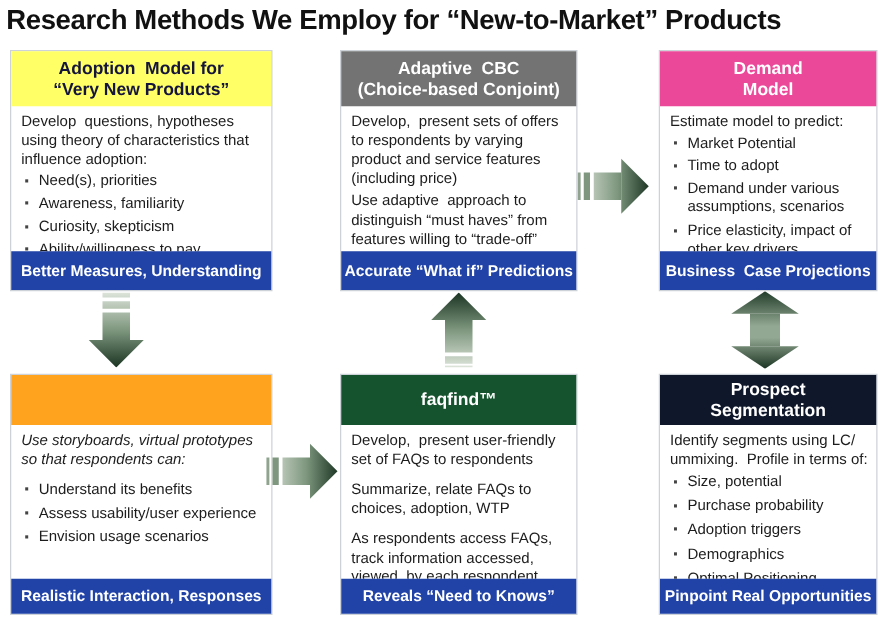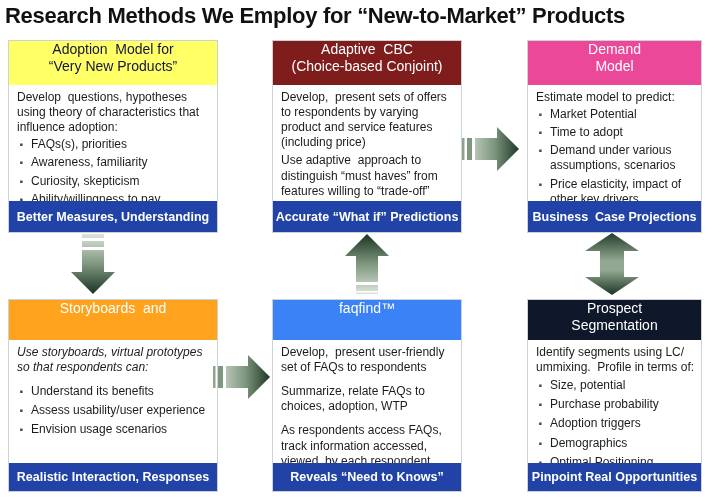--- a/index.html
+++ b/index.html
@@ -9,22 +9,22 @@
   }
   #slide-title{
     position:absolute;left:5px;top:3px;width:695px;
     font-size:22px;font-weight:bold;color:#111111;letter-spacing:-0.3px;
     white-space:pre-wrap;
   }
   .card{position:absolute;display:flex;flex-direction:column;border:1px solid #cdd1d8;box-sizing:border-box;background:#fff;}
   .c1{left:8px;width:210px;}   .c2{left:272px;width:190px;}  .c3{left:527px;width:175px;}
   .rtop{top:40px;height:193px;} .rbot{top:299px;height:193px;}
   .card-header{
-    flex:0 0 auto;display:flex;flex-direction:column;justify-content:flex-start;align-items:center;
-    text-align:center;font-weight:normal;line-height:1.22;
+    flex:0 0 auto;display:flex;flex-direction:column;justify-content:center;align-items:center;
+    text-align:center;font-weight:bold;line-height:1.22;
   }
   .rtop .card-header{height:44px;} .rbot .card-header{height:40px;}
   .h-line{font-size:14px;white-space:pre-wrap;}
   .h-line:empty{display:none;}
   .card[data-idx="1"] .h-line2{font-size:14px;}
   .card-body{flex:1 1 auto;padding:5px 3px 0 8px;font-size:12px;line-height:1.26;color:#1c1c1c;overflow:hidden;}
   .para{margin:0 0 7px 0;white-space:pre-wrap;}
   .bullet{position:relative;padding-left:14px;margin-bottom:3px;white-space:pre-wrap;}
   .bullet::before{content:"·";position:absolute;left:2px;top:-3px;font-size:17px;font-weight:bold;color:#444;}
   .card[data-idx="0"] .para{margin-bottom:2px;}
@@ -75,30 +75,30 @@
     </defs>
   </svg>
 
   <div class="card c1 rtop" data-idx="0">
     <div class="card-header" style="background: rgb(255, 255, 102); color: rgb(20, 20, 60);">
       <div class="h-line h-line1">Adoption  Model for</div>
       <div class="h-line h-line2">“Very New Products”</div>
     </div>
     <div class="card-body">
         <div class="para">Develop  questions, hypotheses using theory of characteristics that influence adoption:</div>
-        <div class="bullet">FAQs(s), priorities</div>
+        <div class="bullet">Need(s), priorities</div>
         <div class="bullet">Awareness, familiarity</div>
         <div class="bullet">Curiosity, skepticism</div>
         <div class="bullet">Ability/willingness to pay</div>
       </div>
     <div class="card-footer">Better Measures, Understanding</div>
   </div>
 
   <div class="card c2 rtop" data-idx="1">
-    <div class="card-header" style="background: #7f1d1d; color: rgb(255, 255, 255);">
+    <div class="card-header" style="background: #737373; color: rgb(255, 255, 255);">
       <div class="h-line h-line1">Adaptive  CBC</div>
       <div class="h-line h-line2">(Choice-based Conjoint)</div>
     </div>
     <div class="card-body">
         <div class="para">Develop,  present sets of offers to respondents by varying  product and service features (including price)</div>
         <div class="para">Use adaptive  approach to distinguish “must haves” from features willing to “trade-off”</div>
       </div>
     <div class="card-footer">Accurate “What if” Predictions</div>
   </div>
 
@@ -125,21 +125,21 @@
     <div class="card-body">
         <div class="para">Use storyboards, virtual prototypes so that respondents can:</div>
         <div class="bullet">Understand its benefits</div>
         <div class="bullet">Assess usability/user experience</div>
         <div class="bullet">Envision usage scenarios</div>
       </div>
     <div class="card-footer">Realistic Interaction, Responses</div>
   </div>
 
   <div class="card c2 rbot" data-idx="4">
-    <div class="card-header" style="background: #3b82f6; color: rgb(255, 255, 255);">
+    <div class="card-header" style="background: #14532d; color: rgb(255, 255, 255);">
       <div class="h-line h-line1">faqfind™</div>
 
     </div>
     <div class="card-body">
         <div class="para">Develop,  present user-friendly set of FAQs to respondents</div>
         <div class="para">Summarize, relate FAQs to choices, adoption, WTP</div>
         <div class="para">As respondents access FAQs, track information accessed, viewed  by each respondent</div>
       </div>
     <div class="card-footer">Reveals “Need to Knows”</div>
   </div>

